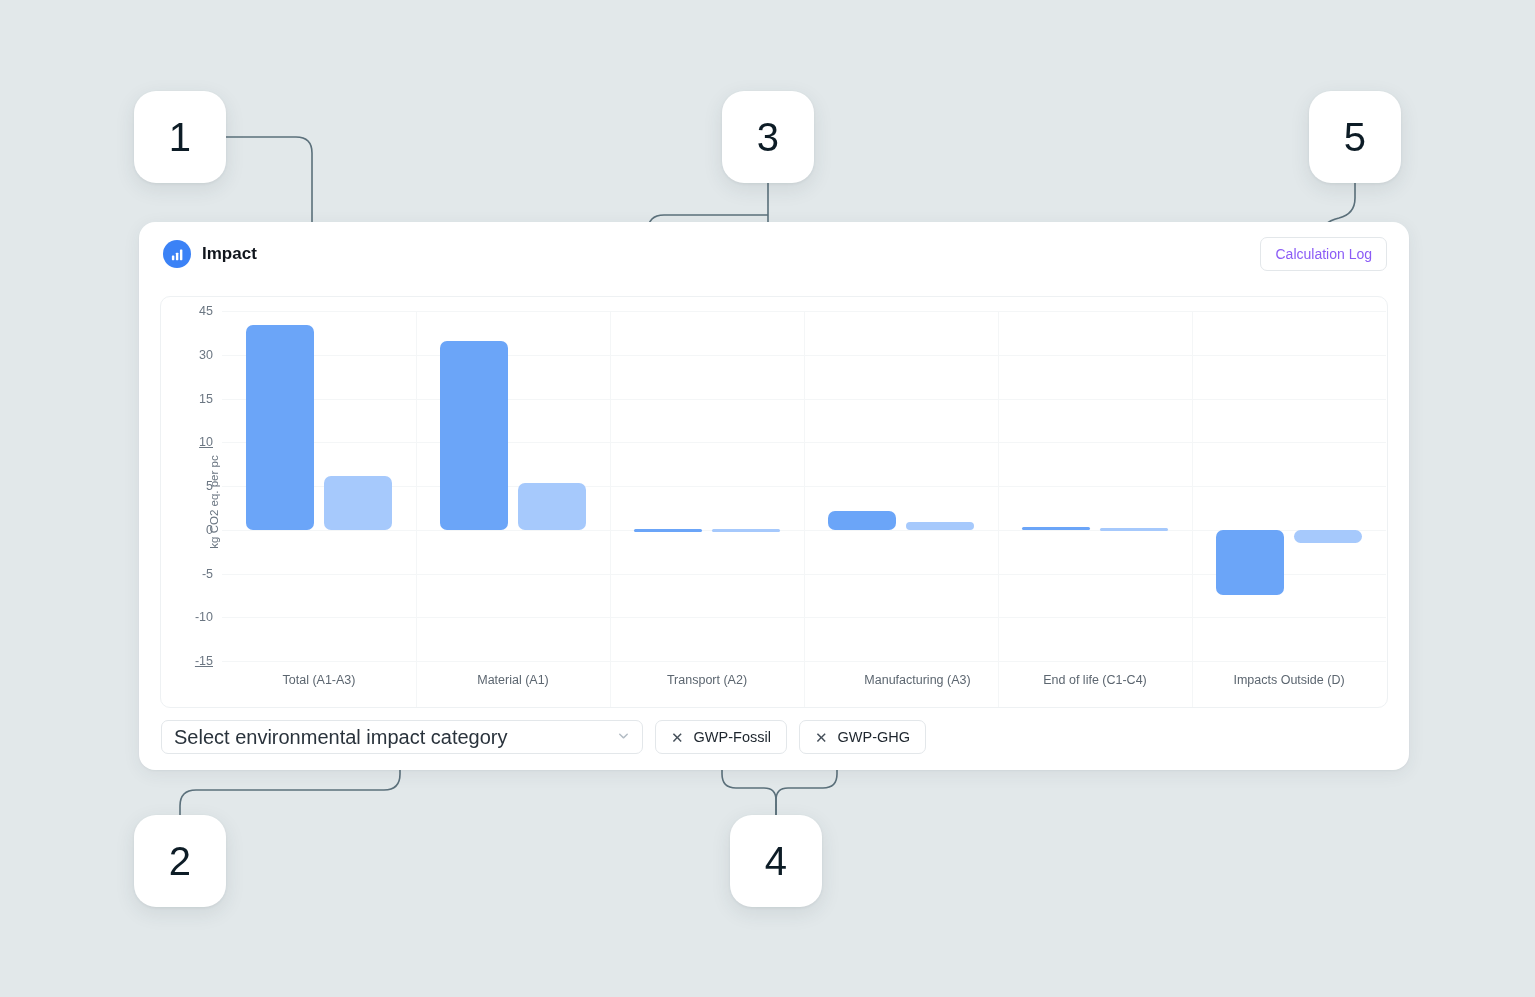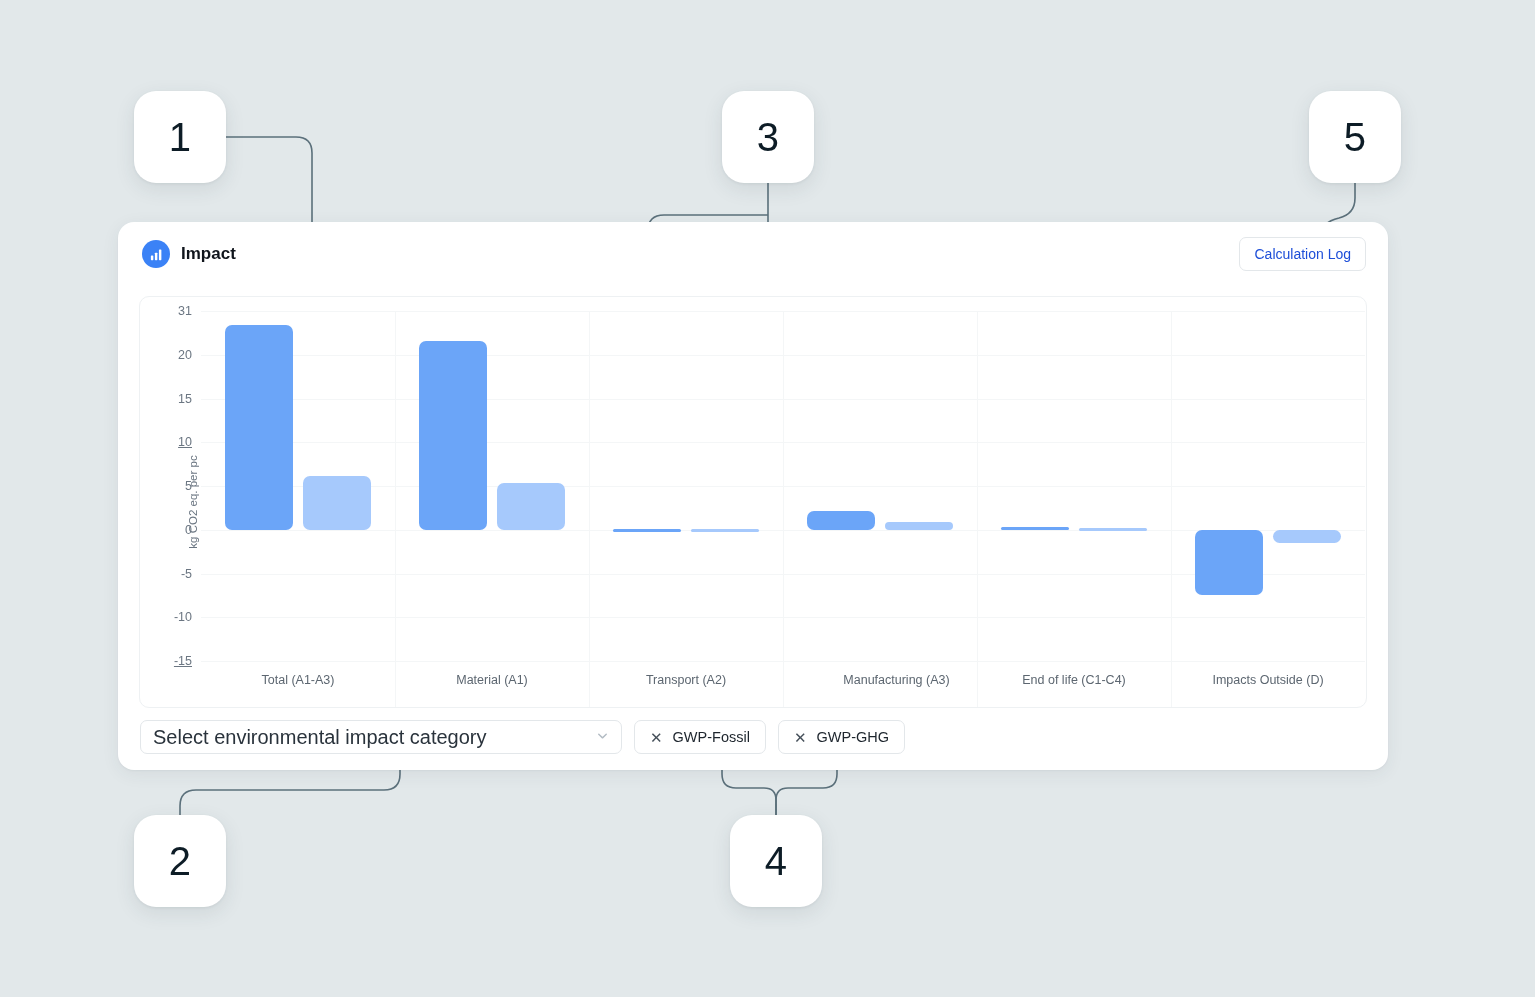--- a/index.html
+++ b/index.html
@@ -29,21 +29,21 @@
   }
   #c1 { left: 134px; top: 91px; }
   #c2 { left: 134px; top: 815px; }
   #c3 { left: 722px; top: 91px; }
   #c4 { left: 730px; top: 815px; }
   #c5 { left: 1309px; top: 91px; }
 
   
   #card {
     position: absolute;
-    left: 118px; top: 222px;
+    left: 139px; top: 222px;
     width: 1270px; height: 548px;
     background: #ffffff;
     border-radius: 16px;
     box-shadow: 0 4px 18px rgba(40,60,70,.07), 0 1px 2px rgba(40,60,70,.05);
     z-index: 3;
   }
 
   
   #card-header {
     position: relative;
@@ -68,21 +68,21 @@
     border: 1px solid #eceff1;
     border-radius: 18px;
     background: #fff;
     font-size: 13.5px; color: #3d4852;
   }
   .legend-swatch { width: 13px; height: 13px; border-radius: 2px; display: block; }
 
   #calc-log-btn {
     position: absolute; right: 22px; top: 15px;
     padding: 8px 14px;
-    font-size: 14px; color: #1d4ed8;
+    font-size: 14px; color: #8b5cf6;
     background: #fff;
     border: 1px solid #e3e7ea;
     border-radius: 7px;
     cursor: pointer;
     white-space: nowrap;
   }
 
   
   #plot-frame {
     position: absolute;
@@ -211,23 +211,23 @@
       </div>
 
 
       <button id="calc-log-btn">Calculation Log</button>
     </div>
 
     <div id="plot-frame">
       <div id="ylabel">kg CO2 eq. per pc</div>
       <div id="plot">
           <div class="gridline" style="top: 0px;"></div>
-          <div class="ytick" style="top: 0px;">31</div>
+          <div class="ytick" style="top: 0px;">45</div>
           <div class="gridline" style="top: 43.75px;"></div>
-          <div class="ytick" style="top: 43.75px;">20</div>
+          <div class="ytick" style="top: 43.75px;">30</div>
           <div class="gridline" style="top: 87.5px;"></div>
           <div class="ytick" style="top: 87.5px;">15</div>
           <div class="gridline" style="top: 131.25px;"></div>
           <div class="ytick" style="top: 131.25px; text-decoration: underline;">10</div>
           <div class="gridline" style="top: 175px;"></div>
           <div class="ytick" style="top: 175px;">5</div>
           <div class="gridline" style="top: 218.75px;"></div>
           <div class="ytick" style="top: 218.75px;">0</div>
           <div class="gridline" style="top: 262.5px;"></div>
           <div class="ytick" style="top: 262.5px;">-5</div>

